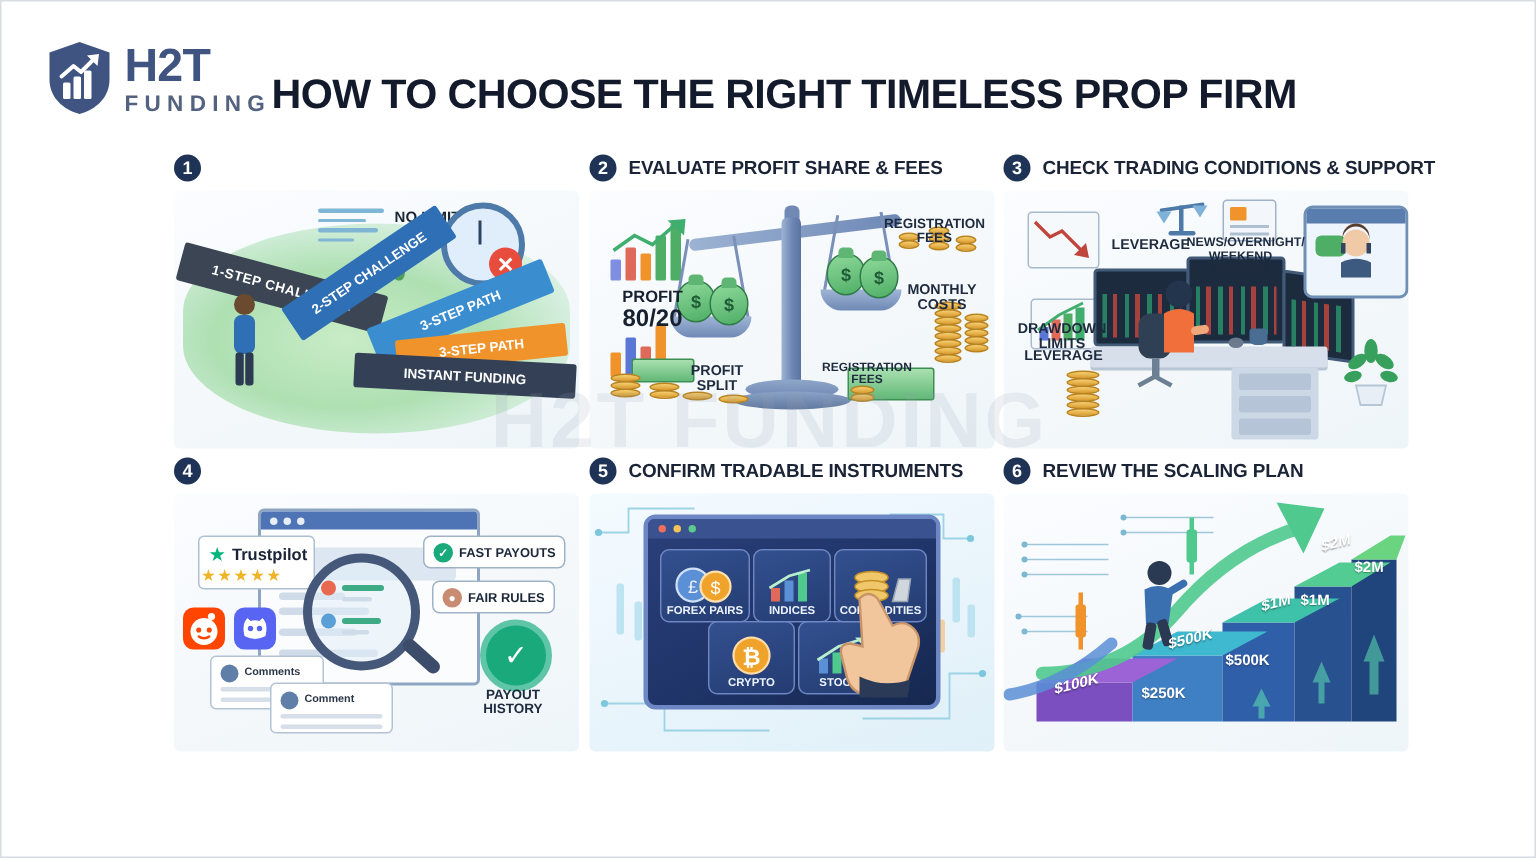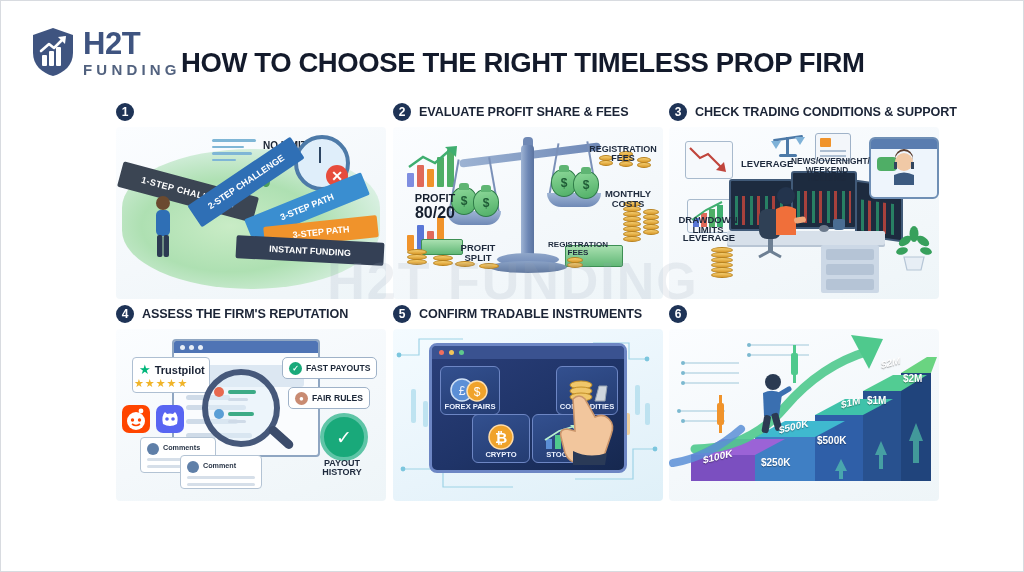--- a/index.html
+++ b/index.html
@@ -423,21 +423,20 @@
         <div class="coin"></div>
           <div class="coin"></div>
           <div class="coin"></div>
       </div>
     </div>
   </div>
 
   <div class="cell" style="left:115px;top:302px;">
     <div class="cell-head">
       <span class="badge">4</span>
-      <span class="cell-title">ASSESS THE FIRM'S REPUTATION</span>
     </div>
     <div class="art">
       <div class="p4-win">
         <div class="p4-winbar">
           <i style="left:6px"></i>
             <i style="left:15px"></i>
             <i style="left:24px"></i>
         </div>
         <div class="p4-rowbar" style="left:12px;top:24px;width:118px;height:22px;background:#dce7f2"></div>
         <div class="p4-rowbar" style="left:12px;top:54px;width:44px"></div>
@@ -547,20 +546,29 @@
         </div>
         <div class="p5-tile" style="left:8px;top:20px;width:58px;height:44px">
           <svg width="44" height="24">
             <circle cx="14" cy="12" r="11" fill="#5b8fd6" stroke="#cfe0f5" stroke-width="1.5"></circle>
               <text x="14" y="17" font-size="12" fill="#ecf2ff" text-anchor="middle" font-family="Liberation Sans">£</text>
             <circle cx="29" cy="13" r="10" fill="#f0a32b" stroke="#ffe0ad" stroke-width="1.5"></circle>
               <text x="29" y="18" font-size="12" fill="#fff" text-anchor="middle" font-family="Liberation Sans">$</text>
           </svg>
           <span>FOREX PAIRS</span>
         </div>
+        <div class="p5-tile" style="left:70px;top:20px;width:50px;height:44px">
+          <svg width="38" height="24">
+            <rect x="5" y="14" width="6" height="9" fill="#e06a5a"></rect>
+              <rect x="14" y="9" width="6" height="14" fill="#5b8fd6"></rect>
+            <rect x="23" y="4" width="6" height="19" fill="#4fc98d"></rect>
+            <path d="M4 14 L17 6 L31 2" stroke="#b8f0cf" stroke-width="1.8" fill="none"></path>
+          </svg>
+          <span>INDICES</span>
+        </div>
         <div class="p5-tile" style="left:124px;top:20px;width:60px;height:44px">
           <svg width="44" height="24">
             <ellipse cx="16" cy="7" rx="11" ry="4" fill="#f0c76a" stroke="#c28f28"></ellipse>
             <ellipse cx="16" cy="13" rx="11" ry="4" fill="#f0c76a" stroke="#c28f28"></ellipse>
             <ellipse cx="16" cy="19" rx="11" ry="4" fill="#f0c76a" stroke="#c28f28"></ellipse>
             <path d="M30 23 L34 8 L42 8 L40 23 Z" fill="#cfd6de" stroke="#97a3b1"></path>
           </svg>
           <span>COMMODITIES</span>
         </div>
         <div class="p5-tile" style="left:40px;top:68px;width:56px;height:44px">
@@ -587,20 +595,21 @@
           <path d="M12 6 q6 -6 12 0 l10 18 q8 -4 14 2 q6 6 2 16 l-6 18 q-4 10 -16 10 h-10 q-10 0 -14 -10 l-4 -16 q-2 -8 6 -8 l8 2 z" fill="#f2c69d" stroke="#c9946a" stroke-width="1.6"></path>
           <path d="M12 58 q16 8 34 2 l-2 12 h-32 z" fill="#2a3a57"></path>
         </svg>
       </span>
     </div>
   </div>
 
   <div class="cell" style="left:668px;top:302px;">
     <div class="cell-head">
       <span class="badge">6</span>
+      <span class="cell-title">REVIEW THE SCALING PLAN</span>
     </div>
     <div class="art">
       <svg style="position:absolute;left:0;top:0" width="270" height="172">
 
         <g stroke="#9fc7da" stroke-width="1.1" fill="none">
           <path d="M14 34 H70"></path>
             <path d="M14 44 H70"></path>
             <path d="M14 54 H70"></path>
             <path d="M10 82 H56"></path>
             <path d="M14 92 H56"></path>

